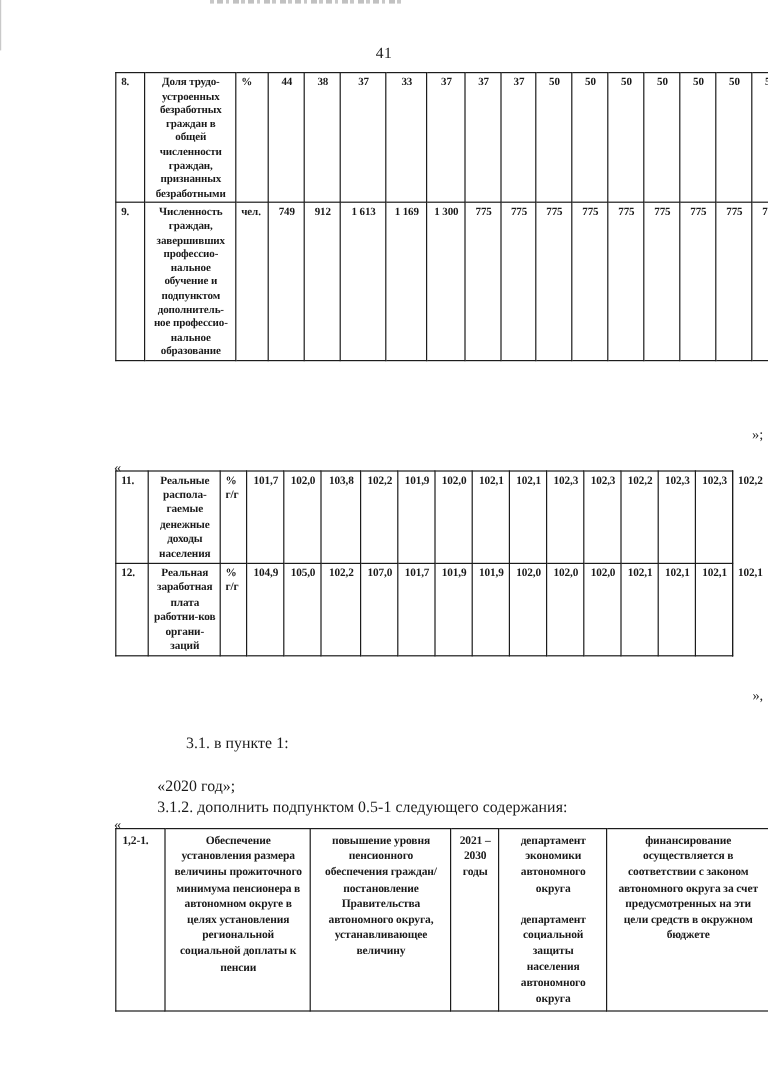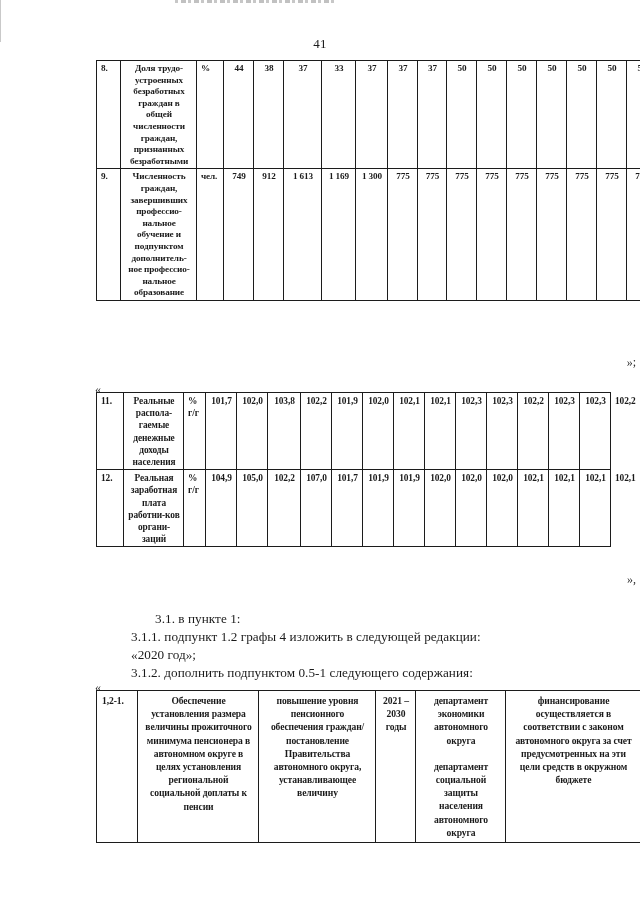--- a/index.html
+++ b/index.html
@@ -282,21 +282,20 @@
       <td class="val">102,1</td>
       <td class="val">102,1</td>
       <td class="val">102,1</td>
     </tr>
   </tbody>
     </table>
 
   <div class="quote-close" style="top:574px; left:600px; width:36px;">»,</div>
 
   <div class="body-par" style="top:610px; left:131px;margin-left:24px;">3.1. в пункте 1:</div>
-  <div class="body-par" style="top:628px; left:131px;">3.1.1. подпункт 1.2 графы 4 изложить в следующей редакции:</div>
   <div class="body-par" style="top:646px; left:131px;">«2020 год»;</div>
   <div class="body-par" style="top:664px; left:131px;">3.1.2. дополнить подпунктом 0.5-1 следующего содержания:</div>
 
   <div class="quote-open" style="top:682px; left:95px;">«</div>
 
   <table class="doc-table" id="table-appendix">
     <colgroup>
       <col style="width:41px">
       <col style="width:121px">
       <col style="width:117px">

